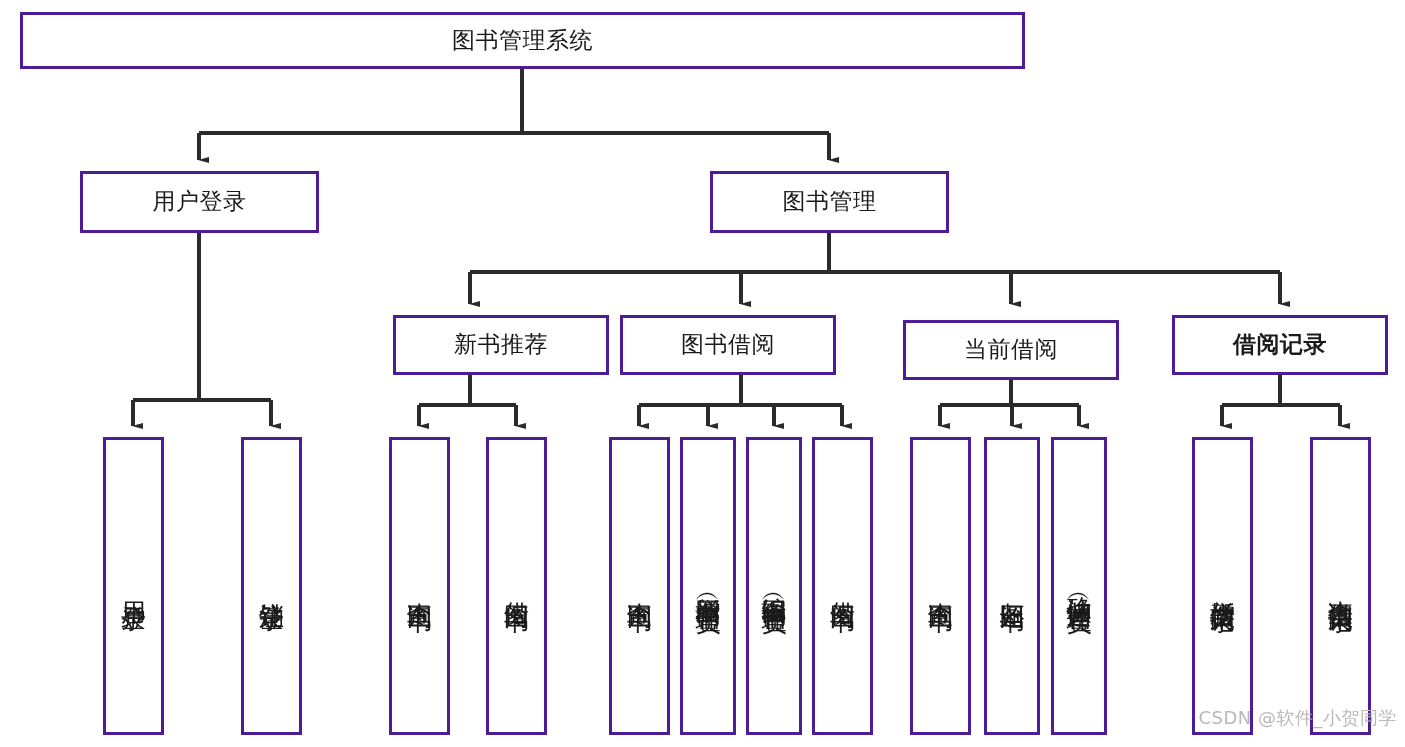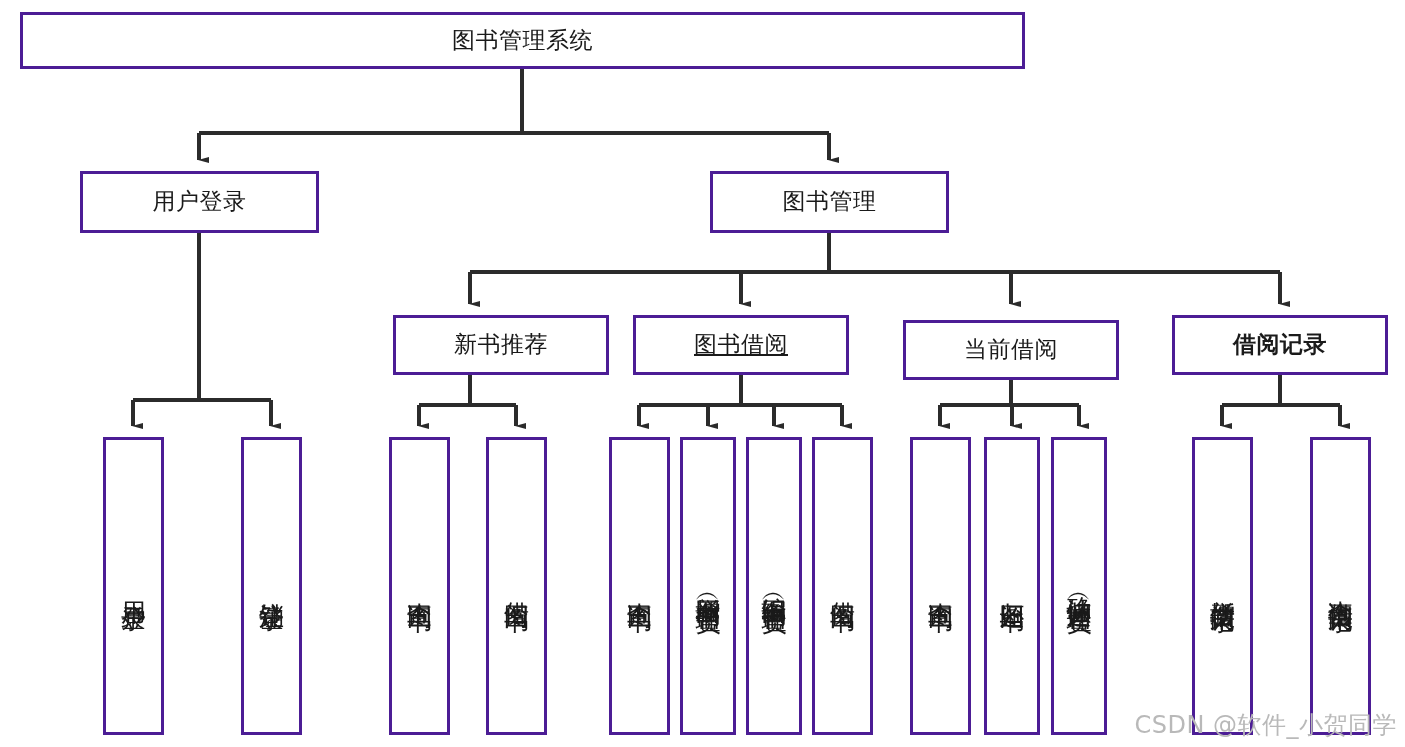--- a/index.html
+++ b/index.html
@@ -47,22 +47,22 @@
     text-orientation: upright;
     font-size: 25px;
     line-height: 1.08;
     letter-spacing: 2px;
     white-space: nowrap;
     text-align: center;
   }
   .watermark {
     position: absolute;
     right: 8px;
-    bottom: 6px;
-    font-size: 24px;
+    bottom: 17px;
+    font-size: 18px;
     color: #b9b9b9;
     white-space: nowrap;
     letter-spacing: 0.5px;
   }
 </style>
 </head>
 <body>
 
 <div id="canvas">
 
@@ -131,21 +131,21 @@
   <div class="node horiz" style="left: 362px; top: 315px; width: 216px; height: 60px; margin-left: 31px;">
     <span class="label">新书推荐</span>
   </div>
   <div class="node vert" style="left: 389px; top: 437px; width: 61px; height: 298px;">
     <span class="label">查询图书</span>
   </div>
   <div class="node vert" style="left: 486px; top: 437px; width: 61px; height: 298px;">
     <span class="label">借阅图书</span>
   </div>
 
-  <div class="node horiz" style="left: 633px; top: 315px; width: 216px; height: 60px; text-decoration: underline;">
+  <div class="node horiz" style="left: 620px; top: 315px; width: 216px; height: 60px;">
     <span class="label">图书借阅</span>
   </div>
   <div class="node vert" style="left: 609px; top: 437px; width: 61px; height: 298px;">
     <span class="label">查询图书</span>
   </div>
   <div class="node vert" style="left: 680px; top: 437px; width: 56px; height: 298px;">
     <span class="label">新增图书（管理员）</span>
   </div>
   <div class="node vert" style="left: 746px; top: 437px; width: 56px; height: 298px;">
     <span class="label">编辑图书（管理员）</span>

